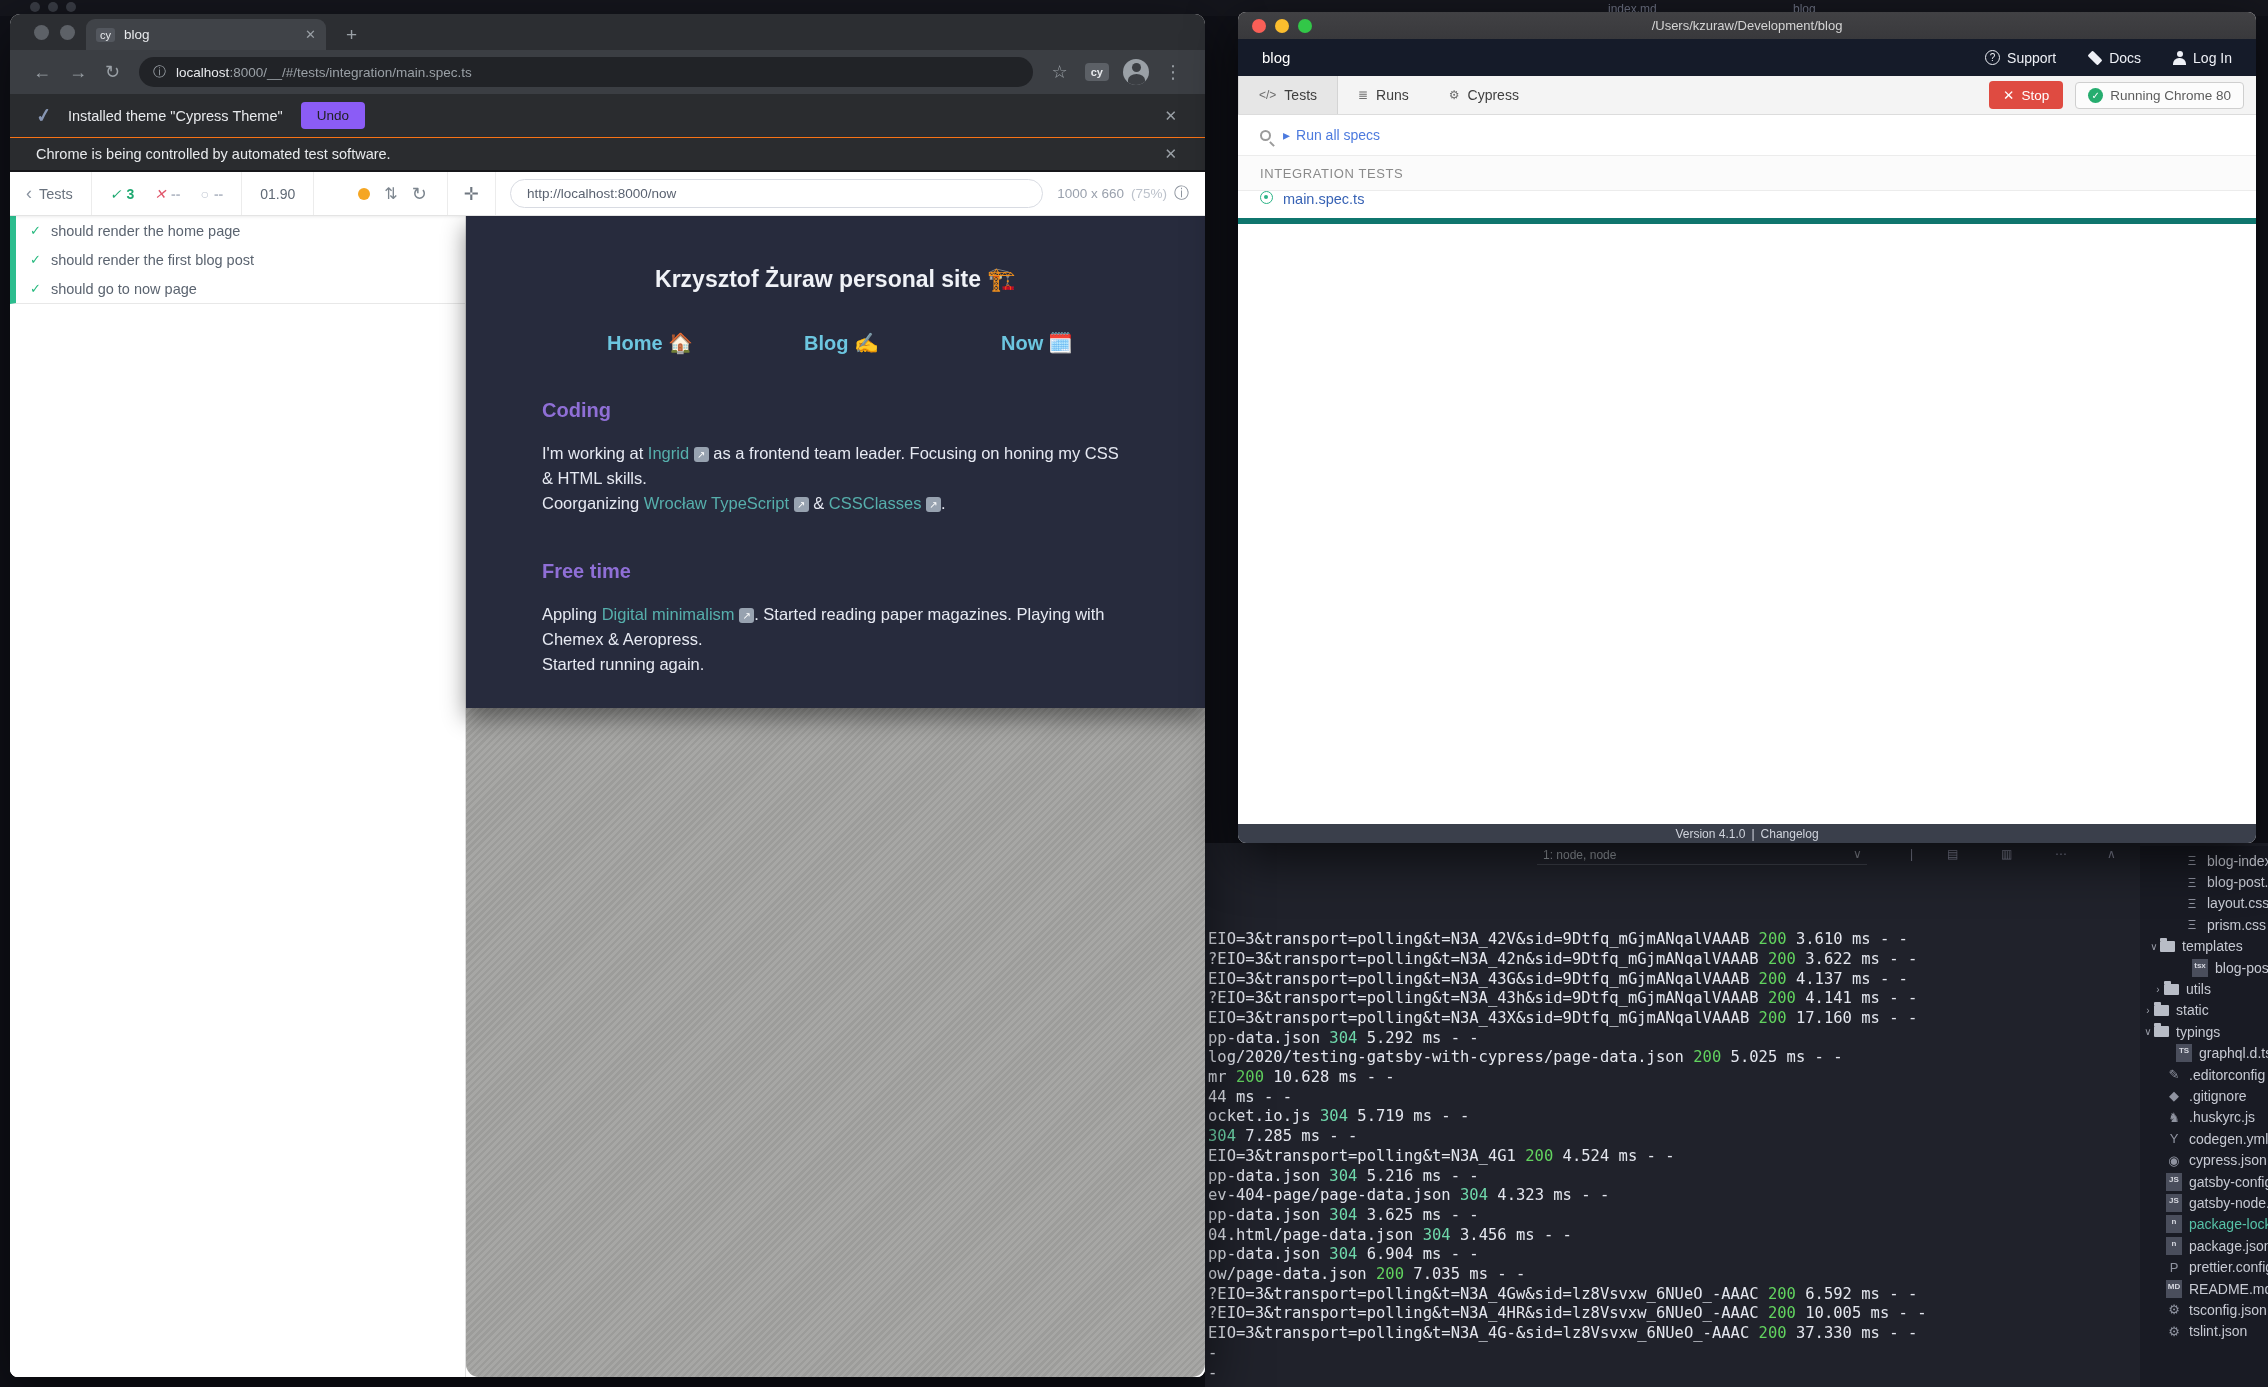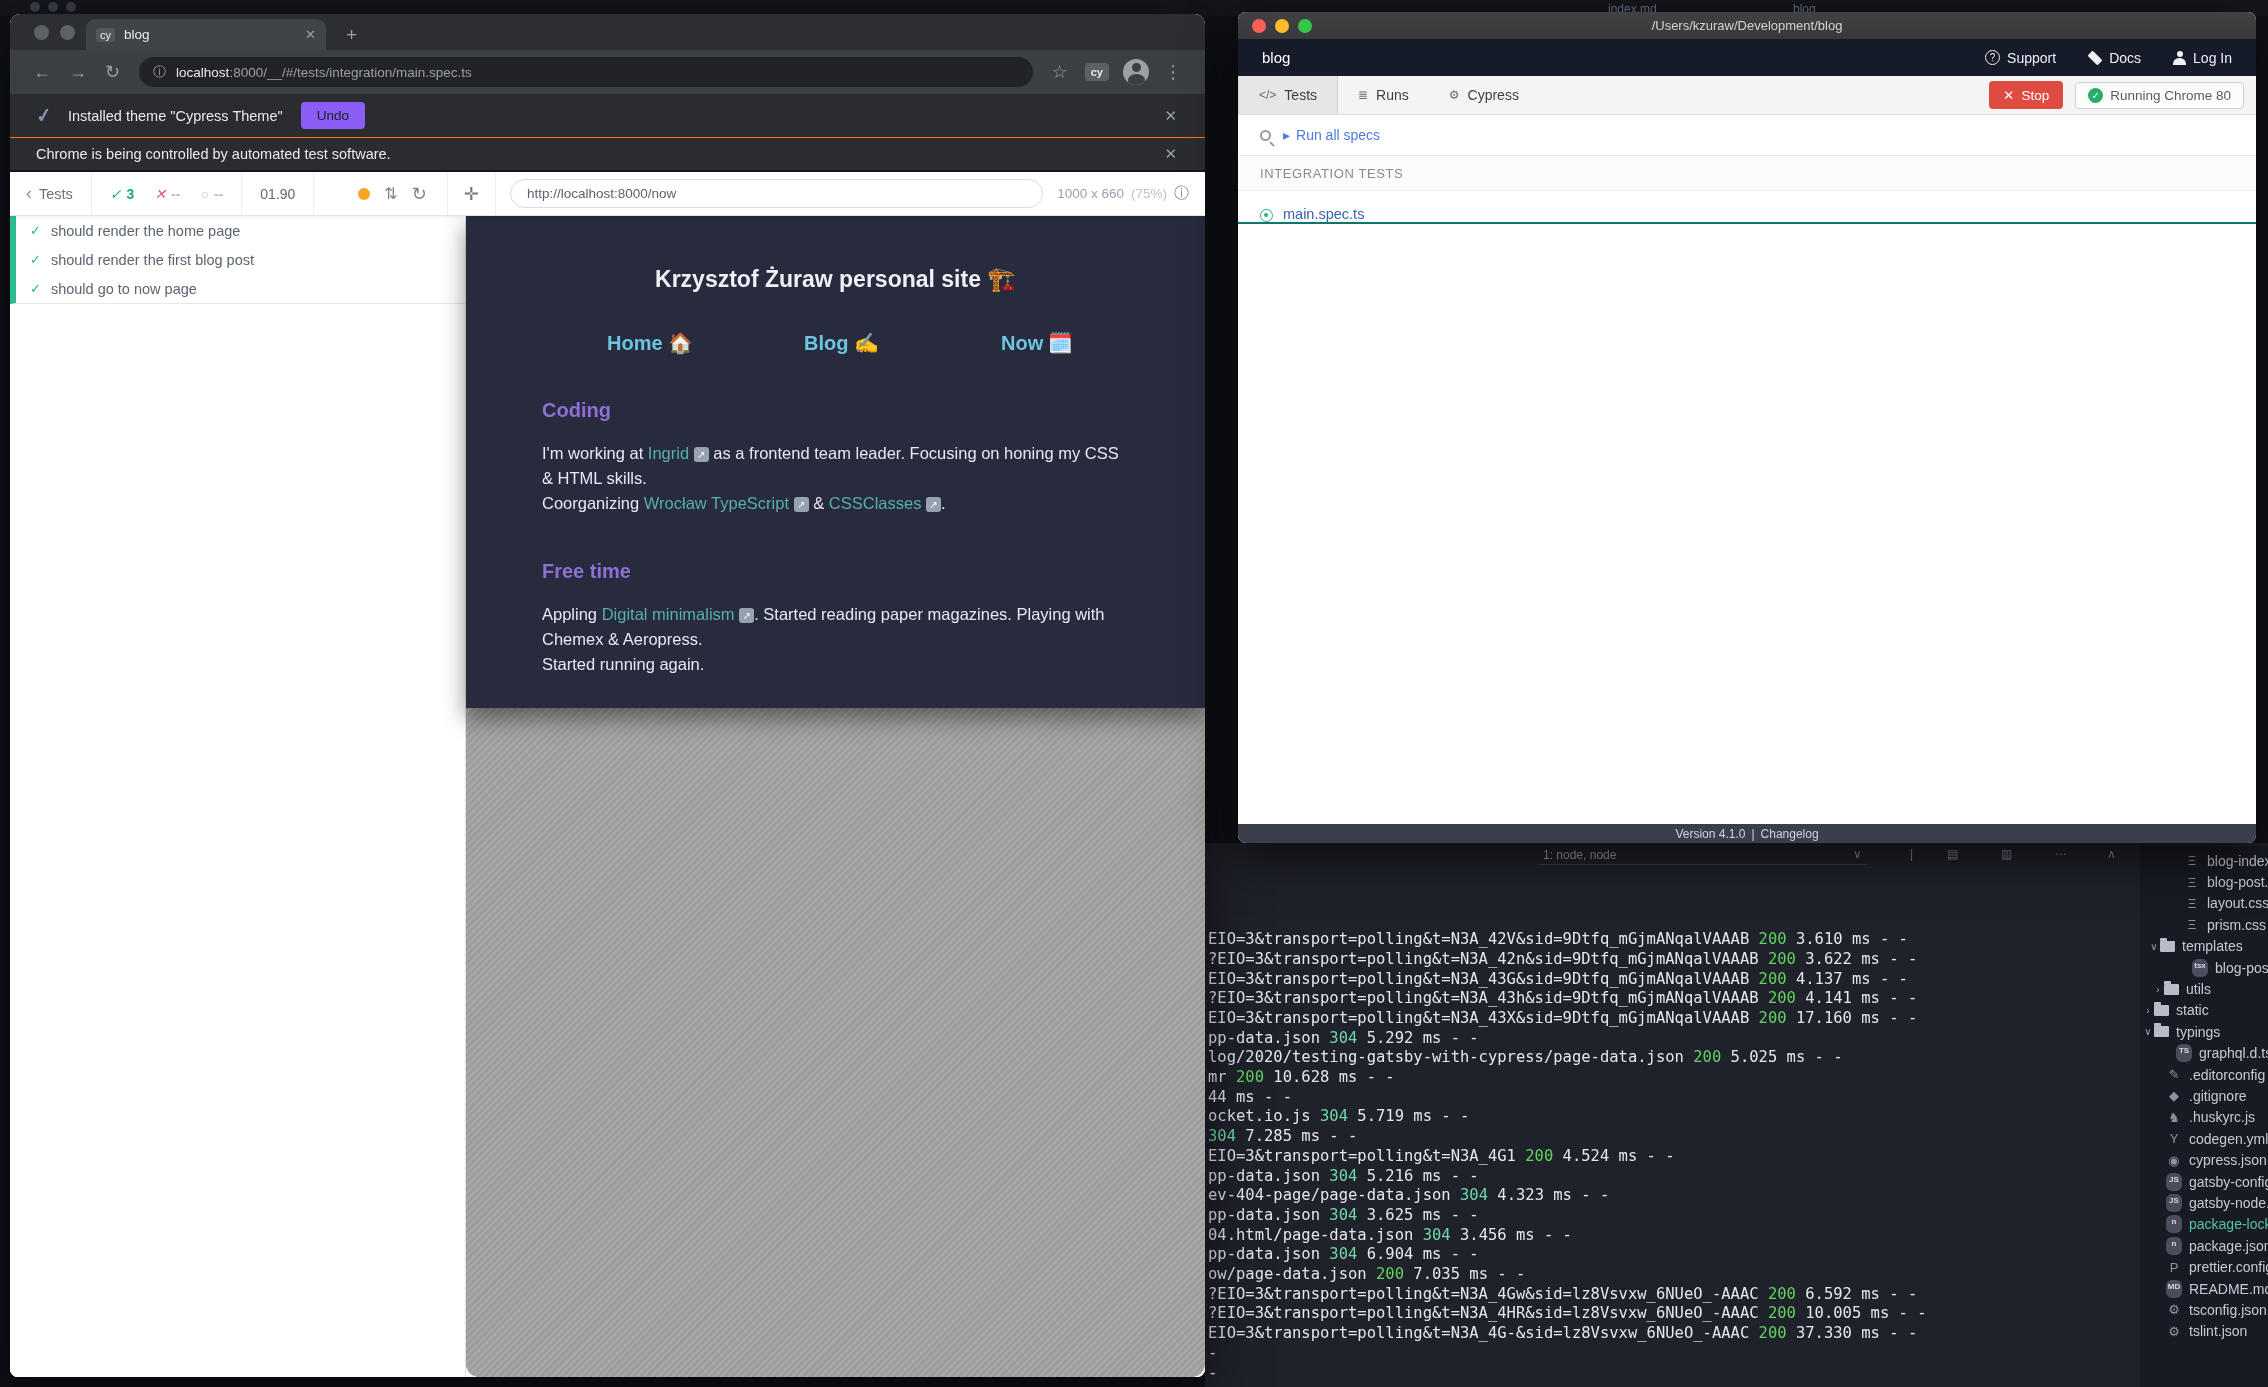--- a/index.html
+++ b/index.html
@@ -20,21 +20,21 @@
   .term-lines { position:absolute; left:3px; top:28px; width:1050px; font-family:"DejaVu Sans Mono",monospace; font-size:15.5px; line-height:19.7px; color:#e3e6ee; white-space:pre; }
   .t-status.s200 { color:#62d35f; }
   .t-status.s304 { color:#6fd8ab; }
 
   
   .filetree { position:absolute; left:2140px; top:846px; width:128px; height:541px; background:#191b24; overflow:hidden; padding-top:4px; }
   .ft-row { display:flex; align-items:center; height:21.4px; white-space:nowrap; overflow:hidden; color:#c7cad3; font-size:14px; }
   .ft-chev { width:12px; font-size:10px; color:#9a9da8; flex:none; text-align:center; }
   .ft-ico { flex:none; margin-right:7px; }
   .i-sym { font-size:13px; color:#8f93a0; width:16px; text-align:center; }
-  .i-box { font-size:8px; font-weight:bold; color:#d6d8e0; background:#4a4e5c; border-radius:6px; width:16px; height:18px; line-height:13px; text-align:center; }
+  .i-box { font-size:8px; font-weight:bold; color:#d6d8e0; background:#4a4e5c; border-radius:0; width:16px; height:18px; line-height:13px; text-align:center; }
   .i-folder { width:15px; height:11px; background:#b8bcc6; border-radius:1px; position:relative; }
   .i-folder::before { content:""; position:absolute; left:0; top:-3px; width:7px; height:3px; background:#b8bcc6; border-radius:1px 1px 0 0; }
   .ft-label.mod { color:#56c2a7; }
   .ind-css { padding-left:32px; } .ind-tpl { padding-left:8px; } .ind-tsx { padding-left:40px; }
   .ind-utils { padding-left:12px; } .ind-root { padding-left:2px; } .ind-child { padding-left:24px; } .ind-file { padding-left:14px; }
 
   
   .browser { position:absolute; left:10px; top:14px; width:1195px; height:1363px; border-radius:10px 10px 8px 8px; overflow:hidden; box-shadow:0 18px 60px rgba(0,0,0,.6); display:flex; flex-direction:column; background:#fff; }
   .tabbar { height:36px; background:#2c2e32; display:flex; align-items:center; flex:none; position:relative; }
   .traffic { width:15px; height:15px; border-radius:50%; background:#5d6167; margin-left:11px; flex:none; }
@@ -124,21 +124,21 @@
   .stop-btn { background:#df4b41; color:#fff; border:none; border-radius:4px; font-size:13.5px; padding:6px 14px; display:flex; align-items:center; gap:7px; font-family:inherit; }
   .running-btn { background:#fcfcfc; border:1px solid #cfcfcf; border-radius:4px; color:#5c5c5c; font-size:13.5px; padding:5px 12px; display:flex; align-items:center; gap:7px; font-family:inherit; }
   .run-check { width:15px; height:15px; border-radius:50%; background:#26ad6f; color:#fff; font-size:10px; line-height:15px; text-align:center; }
   .search-row { height:41px; background:#fff; border-bottom:1px solid #ececec; display:flex; align-items:center; padding:0 22px; flex:none; }
   .mag { width:11px; height:11px; border:2px solid #9b9b9b; border-radius:50%; position:relative; margin-right:12px; flex:none; }
   .mag::after { content:""; position:absolute; left:9px; top:9px; width:2px; height:6px; background:#9b9b9b; transform:rotate(-45deg); }
   .search-row input { border:none; outline:none; flex:1; font-size:15px; color:#444; font-family:inherit; }
   .search-row input::placeholder { color:#a0a0a0; }
   .run-all { color:#4c7ade; font-size:14px; display:flex; align-items:center; gap:6px; }
   .sec-header { height:35px; background:#fbfbfb; border-bottom:1px solid #ececec; display:flex; align-items:center; padding:0 22px; color:#8a8a8a; font-size:13px; letter-spacing:.6px; flex:none; }
-  .spec-row { height:33px; background:#fff; border-bottom:2px solid #0f766e; display:flex; align-items:flex-end; padding:0 22px; flex:none; }
+  .spec-row { height:33px; background:#fff; border-bottom:6px solid #0f766e; display:flex; align-items:flex-start; padding:0 22px; flex:none; }
   .spec-ico { width:13px; height:13px; border:1.5px solid #2bb386; border-radius:50%; position:relative; margin-right:10px; }
   .spec-ico::after { content:""; position:absolute; left:3px; top:3px; width:4px; height:4px; border-radius:50%; background:#2bb386; }
   .spec-link { color:#3863b5; font-size:14.5px; }
   .app-body { flex:1; background:#fff; }
   .app-footer { height:19px; background:#3a3f4b; color:#cfd3dc; font-size:12px; display:flex; align-items:center; justify-content:center; gap:6px; flex:none; }
 </style>
 </head>
 <body>
 
 <div class="stage">

